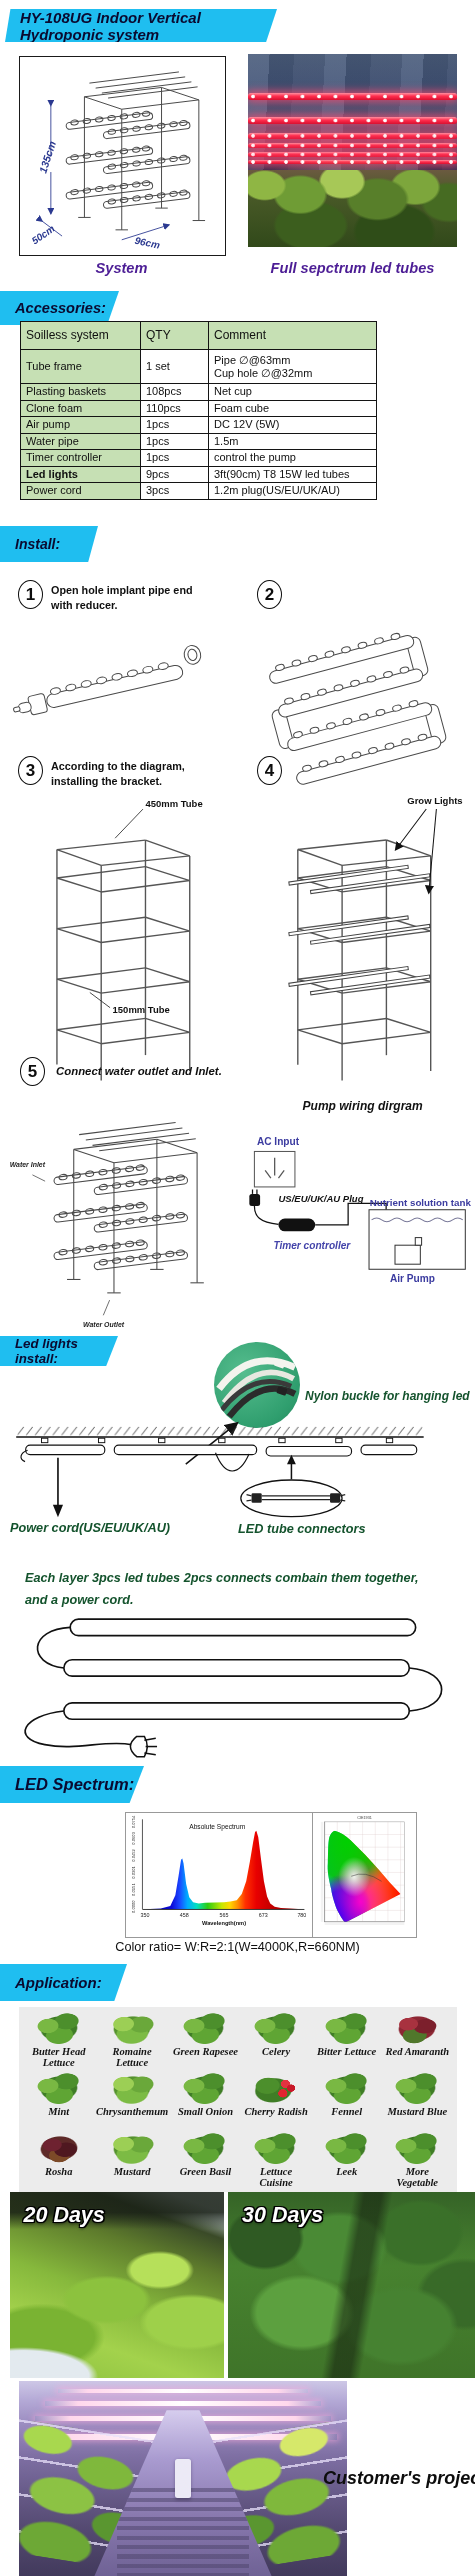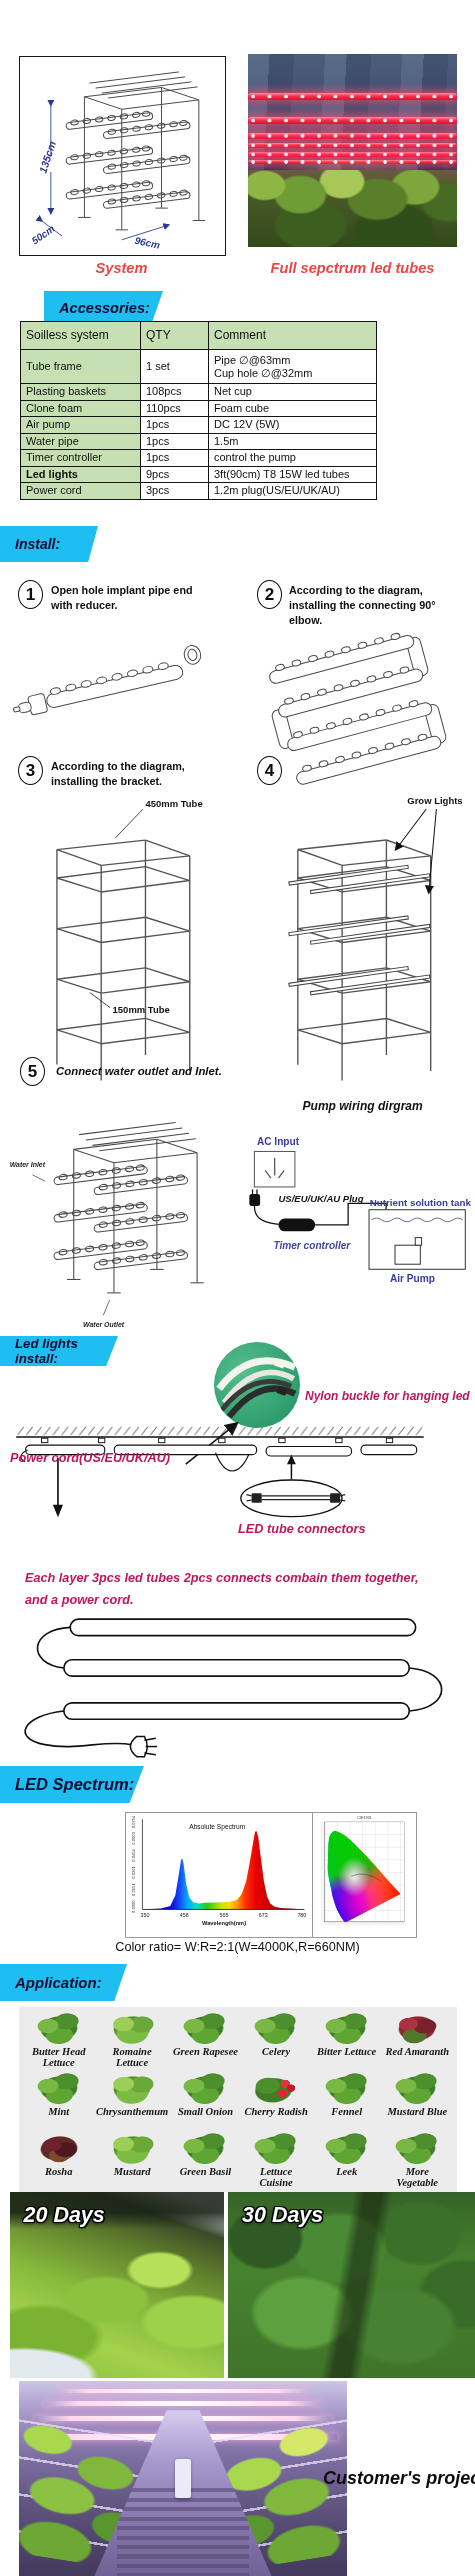--- a/index.html
+++ b/index.html
@@ -30,44 +30,44 @@
       background:
        radial-gradient(35px 25px at 8% 20%,#8fb644 0 55%,transparent 62%),
        radial-gradient(44px 32px at 25% 32%,#6f9c35 0 55%,transparent 62%),
        radial-gradient(38px 28.5px at 45% 15%,#a7c857 0 55%,transparent 62%),
        radial-gradient(51px 35px at 62% 38%,#587f2a 0 55%,transparent 62%),
        radial-gradient(41px 30px at 80% 22%,#7da63c 0 55%,transparent 62%),
        radial-gradient(44px 32px at 96% 42%,#466b22 0 55%,transparent 64%),
        radial-gradient(57px 38px at 30% 72%,#3c5e1e 0 60%,transparent 66%),
        radial-gradient(63px 44px at 70% 80%,#2f4d18 0 60%,transparent 66%),
        linear-gradient(180deg,#6b5a40 0%,#4a5a28 30%,#31491a 100%);}
-  .caption{position:absolute;font-weight:bold;font-style:italic;font-size:14.6px;color:#ef4444;text-align:center;}
-  
-  #acc-banner{left:0;top:291px;width:119px;height:34px;font-size:14.6px;margin-left:44px;}
+  .caption{position:absolute;font-weight:bold;font-style:italic;font-size:14.6px;color:#4c1d95;text-align:center;}
+  
+  #acc-banner{left:0;top:291px;width:119px;height:34px;font-size:14.6px;}
   #acc-table{position:absolute;left:20px;top:321px;border-collapse:collapse;table-layout:fixed;width:356px;
              font-size:11px;color:#101010;}
   #acc-table td{border:1.3px solid #141414;padding:0.6px 5px;vertical-align:middle;line-height:1.15;}
   #acc-table .green{background:#c6e0b4;}
   #acc-table tr{height:16.5px;}
   #acc-table tr.hdr{height:28px;font-size:12px;}
   #acc-table tr.tall{height:34px;}
   #acc-table .bold{font-weight:bold;}
   
   #install-banner{left:0;top:526px;width:98px;height:36px;font-size:14px;}
   .stepcircle{position:absolute;width:23px;height:27px;border:1.9px solid #0d0d0d;border-radius:50%;
       display:flex;align-items:center;justify-content:center;font-size:17px;font-weight:bold;color:#0d0d0d;background:#fff;}
   .steptext{position:absolute;font-weight:bold;font-size:10.8px;line-height:1.4;color:#101010;}
   .it{font-style:italic;}
   svg text{font-family:"Liberation Sans",sans-serif;}
   .linedraw{stroke:#4a4a4a;stroke-width:1.6;fill:none;}
   
   #ledinst-banner{left:0;top:1336px;width:118px;height:30px;font-size:13.3px;}
   #buckle{left:214px;top:1342px;width:86px;height:86px;border-radius:50%;
       background:radial-gradient(circle at 35% 35%,#56bd8e,#2f9e6e 70%,#23855b);overflow:hidden;}
-  .biglabel{position:absolute;font-weight:bold;font-style:italic;font-size:12.7px;color:#be185d;}
+  .biglabel{position:absolute;font-weight:bold;font-style:italic;font-size:12.7px;color:#14532d;}
   
   #spec-banner{left:0;top:1766px;width:144px;height:37px;font-size:16.5px;}
   .chartbox{position:absolute;border:0.6px solid #999;background:#fff;}
   #color-ratio{left:95px;top:1940px;width:285px;text-align:center;font-size:12.7px;color:#101010;}
   
   #app-banner{left:0;top:1964px;width:127px;height:37px;font-size:15px;}
   #veg-panel{left:19px;top:2007px;width:438px;height:185px;background:#ececec;
       display:grid;grid-template-columns:repeat(6,1fr);grid-auto-rows:60px;
       padding:5px 6.3px;box-sizing:border-box;column-gap:3.8px;}
   .veg-cell{display:flex;flex-direction:column;align-items:center;justify-content:flex-start;}
@@ -220,20 +220,23 @@
         <line x1="40" y1="255" x2="110" y2="277"></line>
           <line x1="180" y1="237" x2="250" y2="259"></line>
         <line x1="40" y1="335" x2="180" y2="317"></line>
           <line x1="110" y1="357" x2="250" y2="339"></line>
         <line x1="40" y1="335" x2="110" y2="357"></line>
           <line x1="180" y1="317" x2="250" y2="339"></line>
       </g>
     </defs>
   </svg>
 
+  <div class="ribbon" id="title-banner">
+    <span>HY-108UG Indoor Vertical Hydroponic system</span>
+  </div>
 
   <div class="abs" id="system-box">
     <svg width="201" height="194" viewBox="0 0 320 312">
       <use href="#rackArt" transform="translate(14,2)"></use>
       <g stroke="#2b3990" stroke-width="1.4">
         <line x1="48" y1="78" x2="48" y2="160" marker-start="url(#dimarr)"></line>
         <line x1="48" y1="185" x2="48" y2="252" marker-end="url(#dimarr)"></line>
         <line x1="34" y1="264" x2="66" y2="288" marker-start="url(#dimarr)"></line>
         <line x1="162" y1="294" x2="238" y2="270" marker-end="url(#dimarr)"></line>
       </g>
@@ -325,21 +328,20 @@
     <span>Install:</span>
   </div>
 
   <div class="stepcircle" style="left:18px;top:580px">
     <span>1</span>
     </div>
   <div class="steptext" style="left:51px;top:583px;width:158px">Open hole implant pipe end with reducer.</div>
   <div class="stepcircle" style="left:257px;top:580px">
     <span>2</span>
     </div>
-  <div class="steptext" style="left:289px;top:583px;width:177px">According to the diagram, installing the connecting 90° elbow.</div>
 
   <svg class="abs" style="left:9.5px;top:618px" width="215" height="133" viewBox="0 0 340 210">
     <g transform="rotate(-13 170 105)" stroke="#4a4a4a" stroke-width="1.6" fill="#fff">
       <rect x="55" y="96" width="220" height="22" rx="11"></rect>
       <ellipse cx="72" cy="93" rx="8" ry="5"></ellipse>
         <ellipse cx="97" cy="93" rx="8" ry="5"></ellipse>
       <ellipse cx="122" cy="93" rx="8" ry="5"></ellipse>
         <ellipse cx="147" cy="93" rx="8" ry="5"></ellipse>
       <ellipse cx="172" cy="93" rx="8" ry="5"></ellipse>
         <ellipse cx="197" cy="93" rx="8" ry="5"></ellipse>
@@ -536,21 +538,21 @@
       <line x1="364" y1="210" x2="372" y2="209" stroke="#222" stroke-width="2"></line>
       <line x1="512" y1="202" x2="520" y2="200" stroke="#222" stroke-width="2"></line>
       <line x1="512" y1="209" x2="520" y2="210" stroke="#222" stroke-width="2"></line>
       <line x1="388" y1="202" x2="496" y2="202" stroke="#222" stroke-width="2"></line>
       <line x1="388" y1="208" x2="496" y2="208" stroke="#222" stroke-width="2"></line>
     </g>
     <line x1="435" y1="176" x2="435" y2="150" stroke="#111" stroke-width="2.4"></line>
     <polygon points="428,152 442,152 435,137" fill="#111"></polygon>
   </svg>
 
-  <div class="biglabel" style="left:10px;top:1451px">Power cord(US/EU/UK/AU)</div>
+  <div class="biglabel" style="left:10px;top:1521px">Power cord(US/EU/UK/AU)</div>
   <div class="biglabel" style="left:238px;top:1522px">LED tube connectors</div>
 
   <div class="biglabel" style="left:25px;top:1571px;font-size:12.7px">Each layer 3pcs led tubes 2pcs connects combain them together,</div>
   <div class="biglabel" style="left:25px;top:1593px;font-size:12.7px">and a power cord.</div>
 
   <svg class="abs" style="left:9.5px;top:1614px" width="450" height="151" viewBox="0 0 710 238">
     <g fill="#fff" stroke="#111" stroke-width="2.6">
       <rect x="95" y="8" width="545" height="26" rx="13"></rect>
       <rect x="85" y="72" width="545" height="26" rx="13"></rect>
       <rect x="85" y="140" width="545" height="26" rx="13"></rect>

